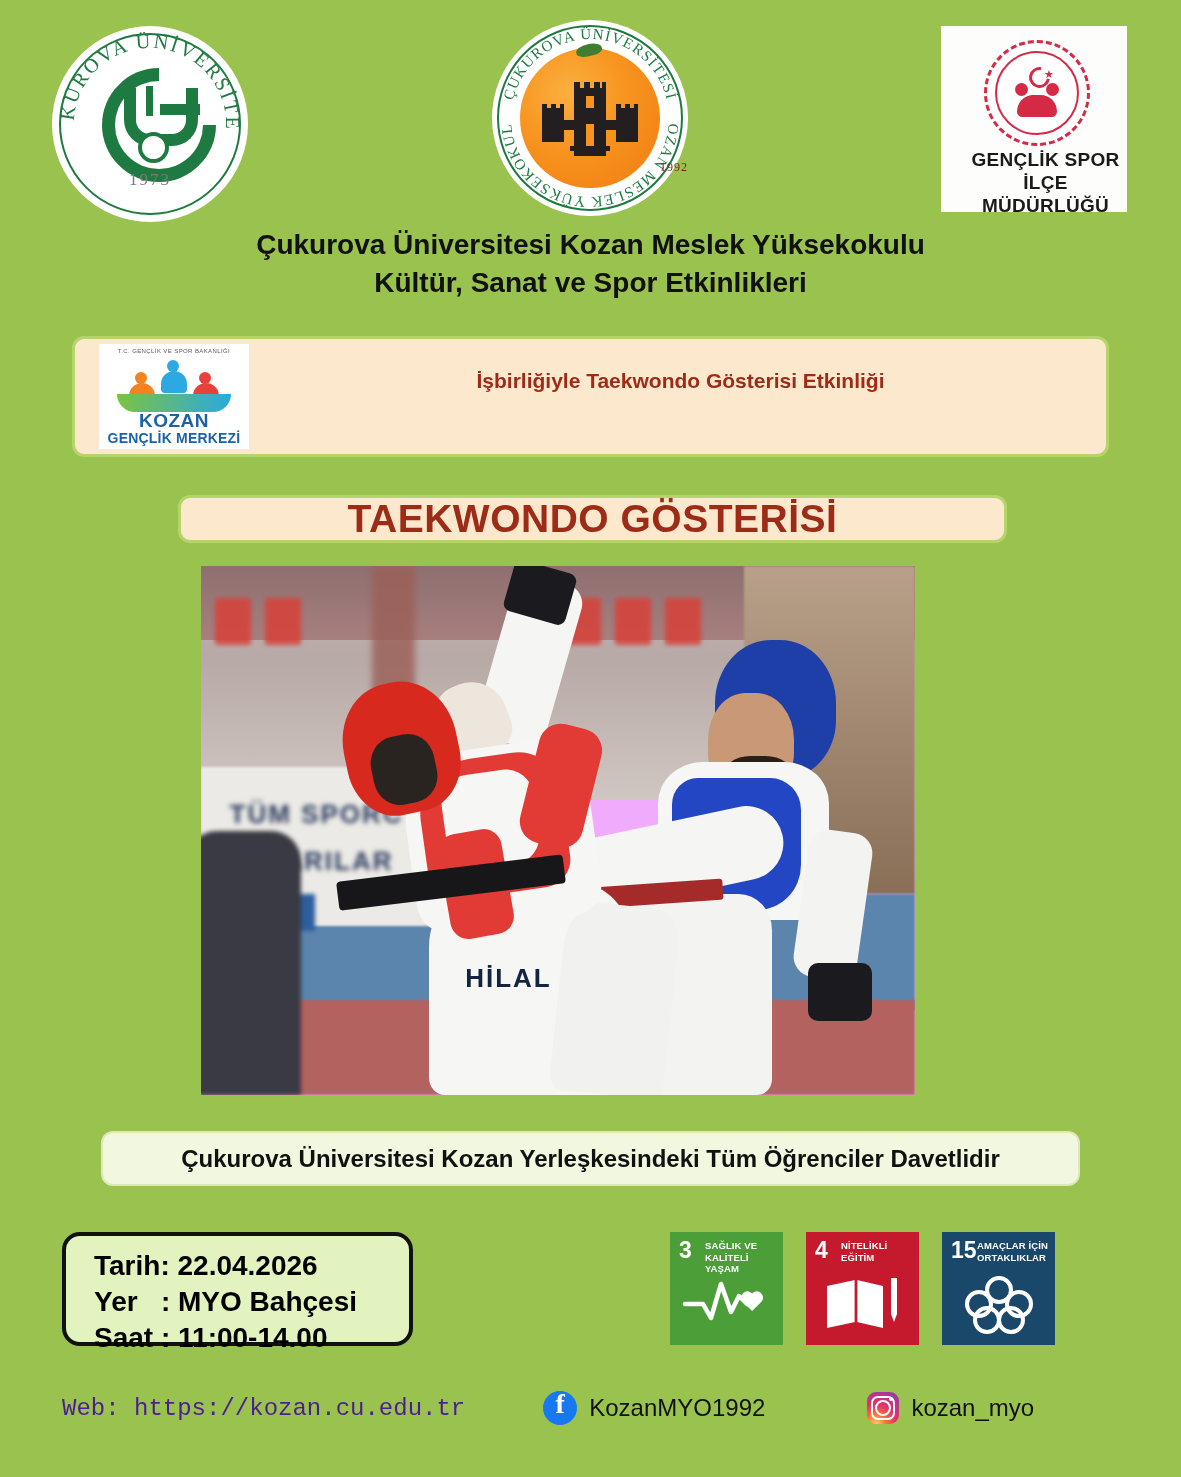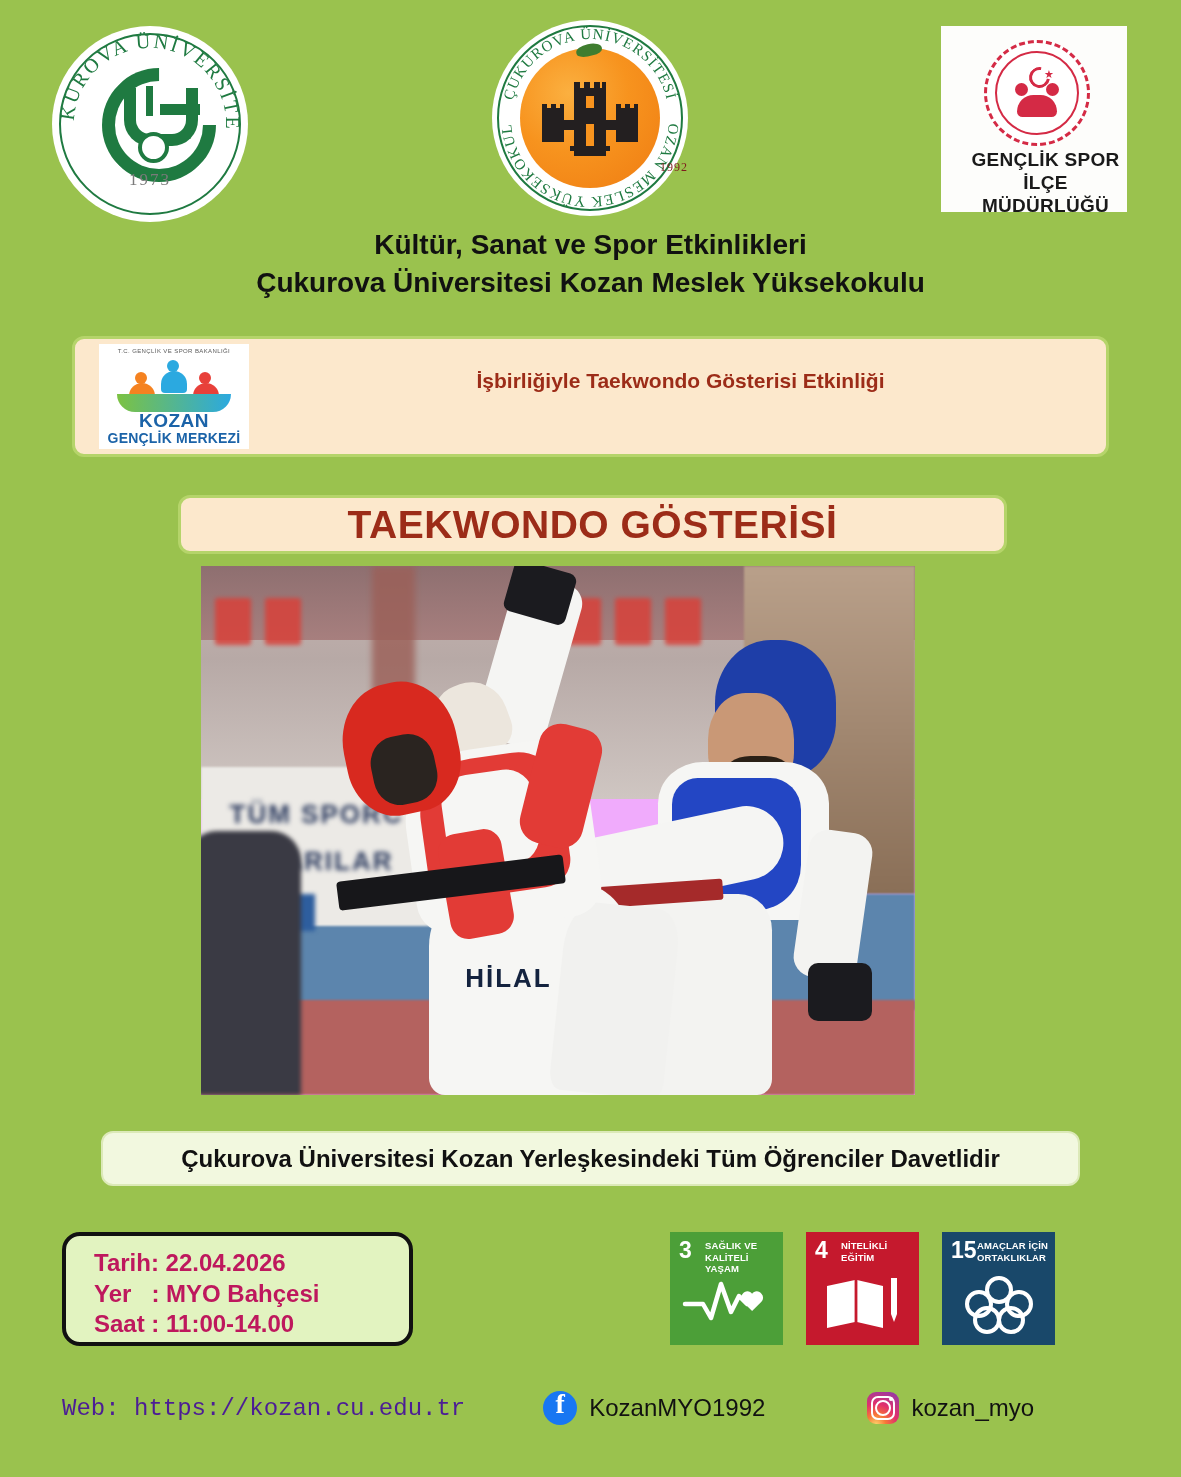--- a/index.html
+++ b/index.html
@@ -72,21 +72,21 @@
   .kgm-swoosh{position:absolute;left:18px;top:50px;width:114px;height:18px;
               border-radius:0 0 60px 60px;background:linear-gradient(90deg,#7cc242,#2ba9e0);}
   .kgm-name{position:absolute;left:0;right:0;top:66px;text-align:center;
             font-size:19px;font-weight:bold;color:#1b63a8;letter-spacing:.5px;}
   .kgm-sub{position:absolute;left:0;right:0;top:86px;text-align:center;
            font-size:14px;font-weight:bold;color:#1b63a8;letter-spacing:.2px;}
   .collab-text{position:absolute;left:200px;right:20px;top:26px;text-align:center;
                font-size:21px;font-weight:bold;color:#9c2c18;line-height:1.55;}
 
   
-  .title-banner{position:absolute;left:178px;top:495px;width:829px;height:59px;
+  .title-banner{position:absolute;left:178px;top:495px;width:829px;height:48px;
                 background:#fce8cc;border:3px solid #b5d46a;border-radius:12px;box-sizing:border-box;
                 display:flex;align-items:center;justify-content:center;}
   .title-banner span{font-size:39px;font-weight:bold;color:#9c2c18;letter-spacing:.5px;}
 
   
   .photo{position:absolute;left:201px;top:566px;width:714px;height:529px;overflow:hidden;background:#f0abfc;}
   .ph-bg-top{position:absolute;left:0;top:0;width:100%;height:44%;
              background:linear-gradient(180deg,#c8b4b0 0%,#b7a9a6 40%,#cfc6c2 100%);}
   .ph-seats{position:absolute;left:0;top:0;width:100%;height:14%;
             background:linear-gradient(180deg,#8e6f70 0%,#a77f7e 100%);}
@@ -134,21 +134,21 @@
   
   .invite{position:absolute;left:101px;top:1131px;width:979px;height:55px;
           background:#f2f8df;border:2px solid #dce9b8;border-radius:12px;box-sizing:border-box;
           display:flex;align-items:center;justify-content:center;}
   .invite span{font-size:24px;font-weight:bold;color:#111;}
 
   
   .details{position:absolute;left:62px;top:1232px;width:351px;height:114px;
            background:#e2f3c0;border:4px solid #111;border-radius:18px;box-sizing:border-box;
            padding:12px 0 0 28px;}
-  .details div{font-size:24px;font-weight:bold;color:#be185d;line-height:1.28;white-space:pre;}
+  .details div{font-size:28px;font-weight:bold;color:#000000;line-height:1.28;white-space:pre;}
 
   
   .sdgs{position:absolute;left:670px;top:1232px;width:386px;height:113px;}
   .sdg{position:absolute;top:0;width:113px;height:113px;color:#fff;}
   .sdg:nth-child(1){left:0;background:#4c9f38;}
   .sdg:nth-child(2){left:136px;background:#c5192d;}
   .sdg:nth-child(3){left:272px;background:#19486a;}
   .sdg-num{position:absolute;left:9px;top:7px;font-size:23px;font-weight:bold;line-height:1;}
   .sdg-lbl{position:absolute;left:35px;top:8px;right:5px;font-size:9.5px;font-weight:bold;
            line-height:1.22;letter-spacing:.1px;}
@@ -259,22 +259,22 @@
       </div>
     </div>
     <div class="gs-text">
       <span>GENÇLİK SPOR</span><br>
       <span>İLÇE MÜDÜRLÜĞÜ</span>
     </div>
   </div>
 </div>
 
 <div class="heading">
+  <div>Çukurova Üniversitesi Kozan Meslek Yüksekokulu</div>
   <div>Kültür, Sanat ve Spor Etkinlikleri</div>
-  <div>Çukurova Üniversitesi Kozan Meslek Yüksekokulu</div>
 </div>
 
 <div class="collab">
   <div class="collab-logo">
     <div class="kgm-top">T.C. GENÇLİK VE SPOR BAKANLIĞI</div>
     <div class="kgm-figs">
       <div class="kf kf-head" style="left:6px;top:14px;background:#f58220;"></div>
       <div class="kf kf-body" style="left:0px;top:25px;background:#f58220;"></div>
       <div class="kf kf-head" style="left:38px;top:2px;background:#2ba9e0;"></div>
       <div class="kf kf-body" style="left:32px;top:13px;background:#2ba9e0;"></div>

